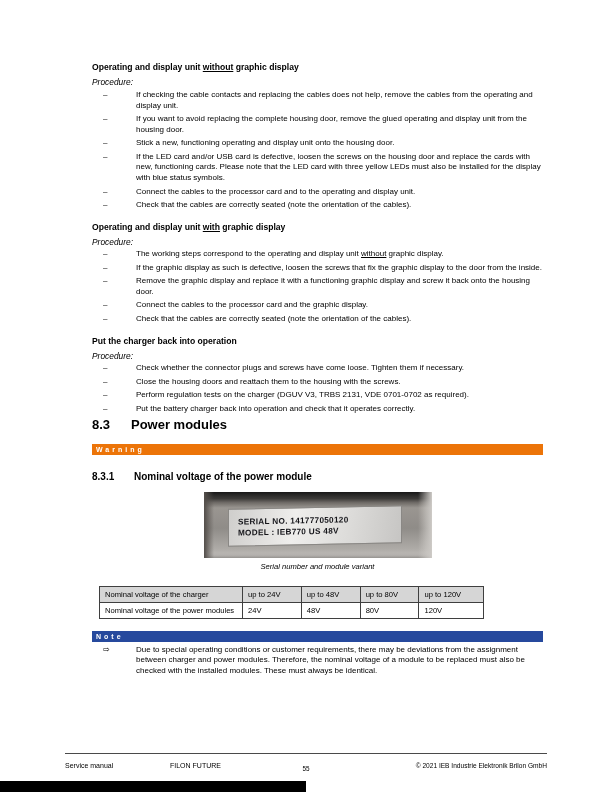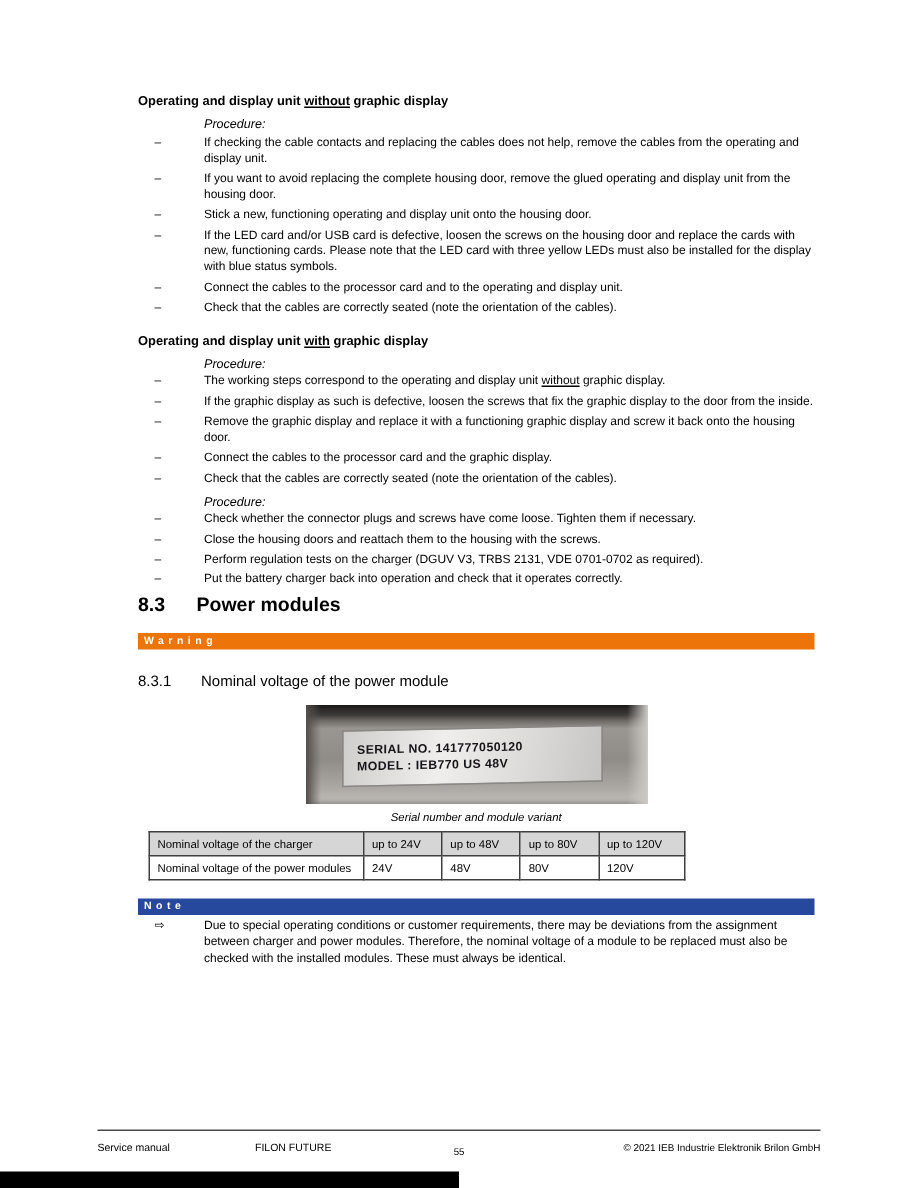--- a/index.html
+++ b/index.html
@@ -7,30 +7,30 @@
   body {
     width:612px; height:792px; position:relative; overflow:hidden;
     font-family:"Liberation Sans", sans-serif; color:#000;
   }
   .content { position:absolute; left:92px; top:62px; width:451px; }
 
   .subhead { font-size:8.6px; font-weight:bold; line-height:1.3; margin-top:11px; }
   .subhead:first-child { margin-top:0; }
   .u { text-decoration:underline; }
 
-  .proc-label { font-size:8.4px; font-style:italic; margin-top:4px; margin-bottom:2px;margin-left:44px; }
+  .proc-label { font-size:8.4px; font-style:italic; margin-top:4px; margin-bottom:2px; }
 
   .list { margin-top:1px; }
   .li { display:flex; font-size:8px; line-height:1.35; margin:2.6px 0; }
   .li-bullet { flex:none; width:9px; margin-left:11px; }
   .li-text { flex:1;margin-left:24px; }
 
   .h1 { display:flex; align-items:baseline; font-size:13px; font-weight:bold; }
   .h1 .num { width:39px; flex:none; }
-  .h2 { display:flex; align-items:baseline; font-size:10px; font-weight:normal; margin-top:16px; }
+  .h2 { display:flex; align-items:baseline; font-size:10px; font-weight:bold; margin-top:16px; }
   .h2 .num { width:42px; flex:none; }
 
   .banner {
     margin-top:12px; height:11px; line-height:11px;
     color:#ffffff; font-size:7px; font-weight:bold; letter-spacing:3px;
     padding-left:4px;
   }
   .banner.warning { background:#EC7408; }
   .banner.note { background:#26499D; }
   .banner-body { font-size:8px; line-height:1.35; margin-top:3px; }
@@ -48,21 +48,21 @@
     position:absolute; left:24px; right:30px; top:15px; bottom:13px;
     background:linear-gradient(100deg,#cfcecc 0%, #efeeec 38%, #dcdbd9 70%, #c6c5c3 100%);
     transform:skewY(-1.2deg);
     border:1px solid #8a8885;
     display:flex; flex-direction:column; justify-content:center; gap:2px;
     padding-left:9px; font-weight:bold; font-size:8.2px; color:#15151a; letter-spacing:.3px;
   }
   .fig-caption { text-align:center; font-size:7.6px; font-style:italic; margin-top:4px; }
 
   .table-intro { font-size:8px; font-style:italic; margin-top:12px; }
-  table { border-collapse:collapse; margin-top:5px; margin-left:7px; width:358px; font-size:7.6px; }
+  table { border-collapse:collapse; margin-top:15px; margin-left:7px; width:385px; font-size:7.6px; }
   td, th { border:1px solid #3f3f3f; padding:3px 5px; text-align:left; font-weight:normal; height:16px; }
   thead td { background:#D6D6D6; }
   .col0 { width:143px; }
 
   .footer-line { position:absolute; left:65px; width:482px; top:753px; border-top:1px solid #4a4a4a; }
   .footer { position:absolute; left:65px; width:482px; top:762px; font-size:7px; }
   .footer .f-left { position:absolute; left:0; }
   .footer .f-product { position:absolute; left:105px; }
   .footer .f-page { position:absolute; left:0; right:0; text-align:center; font-size:6.4px; top:3px; }
   .footer .f-right { position:absolute; right:0; font-size:6.6px; }
@@ -120,20 +120,21 @@
       <div class="li">
         <span class="li-bullet">–</span>
         <span class="li-text">Connect the cables to the processor card and the graphic display.</span>
       </div>
       <div class="li">
         <span class="li-bullet">–</span>
         <span class="li-text">Check that the cables are correctly seated (note the orientation of the cables).</span>
       </div>
     </div>
 
+  <div class="subhead"><span>Put the charger back into operation</span><span class="u"></span><span></span></div>
   <div class="proc-label">Procedure:</div>
   <div class="list">
       <div class="li">
         <span class="li-bullet">–</span>
         <span class="li-text">Check whether the connector plugs and screws have come loose. Tighten them if necessary.</span>
       </div>
       <div class="li">
         <span class="li-bullet">–</span>
         <span class="li-text">Close the housing doors and reattach them to the housing with the screws.</span>
       </div>

